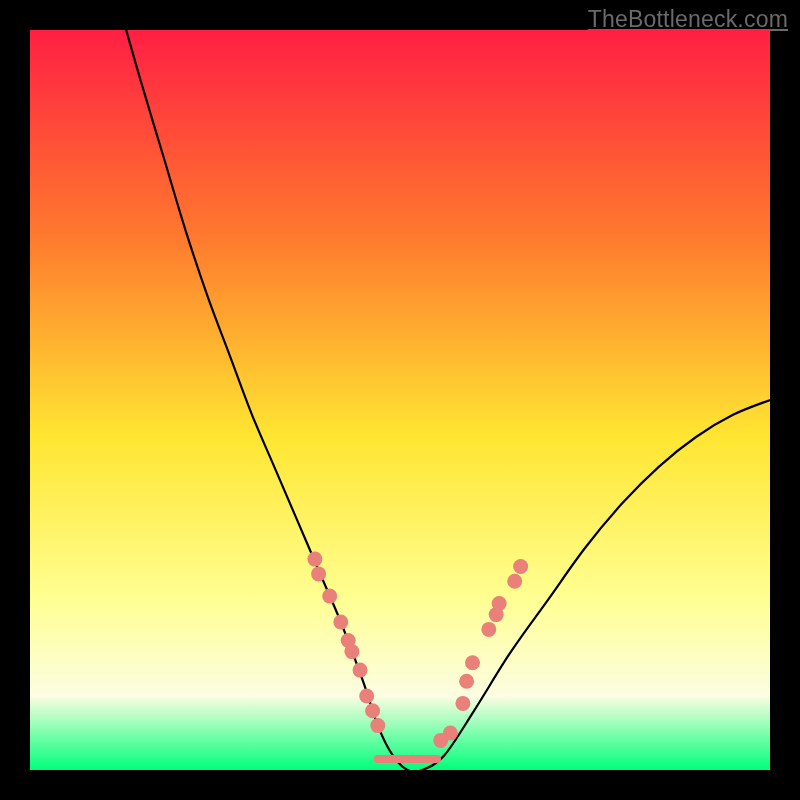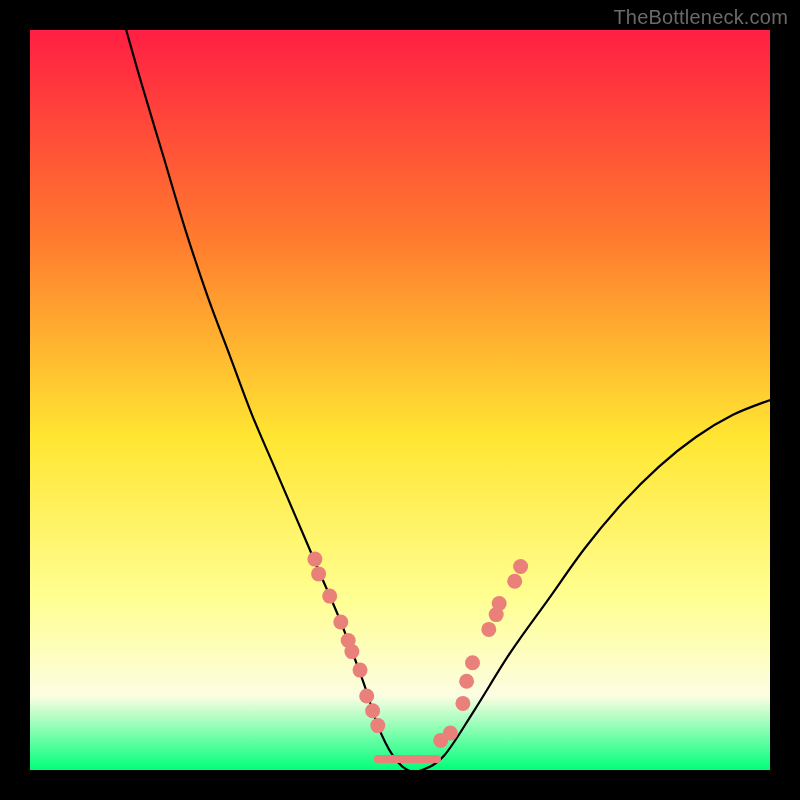--- a/index.html
+++ b/index.html
@@ -22,24 +22,25 @@
     left: 30px;
     top: 30px;
     width: 740px;
     height: 740px;
     box-sizing: border-box;
   }
   .watermark {
     position: absolute;
     top: 6px;
     right: 12px;
-    font-size: 20px;
+    font-size: 23px;
     font-weight: 400;
     color: #6a6a6a;
     letter-spacing: 0.2px;
+    text-decoration: underline;
   }
   svg {
     display: block;
   }
 </style>
 </head>
 <body>
 
 <div class="frame" style="background: rgb(0, 0, 0);">
   <div class="watermark">TheBottleneck.com</div>

